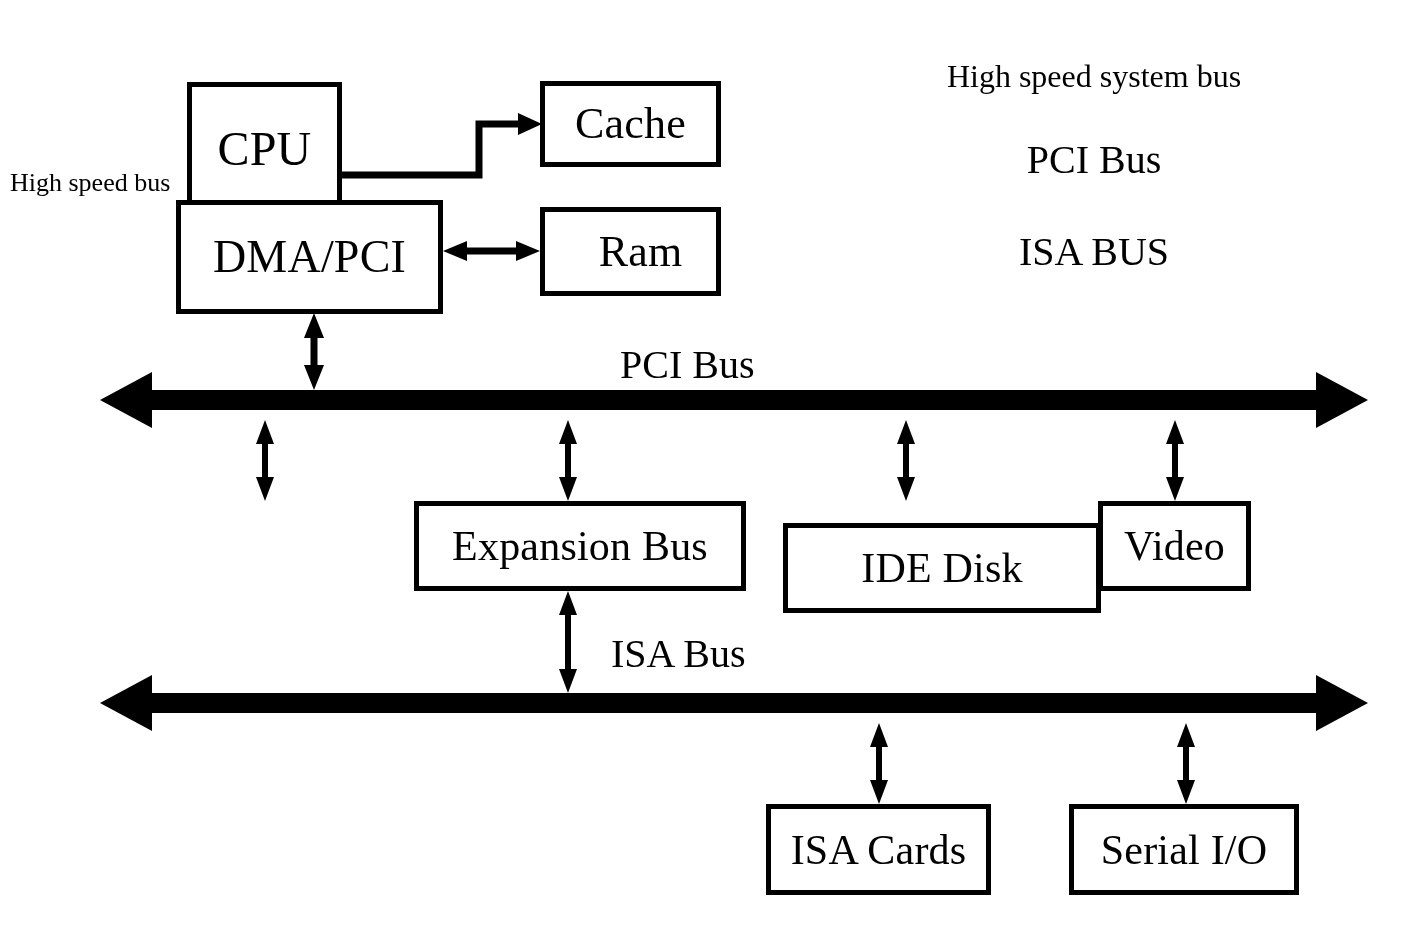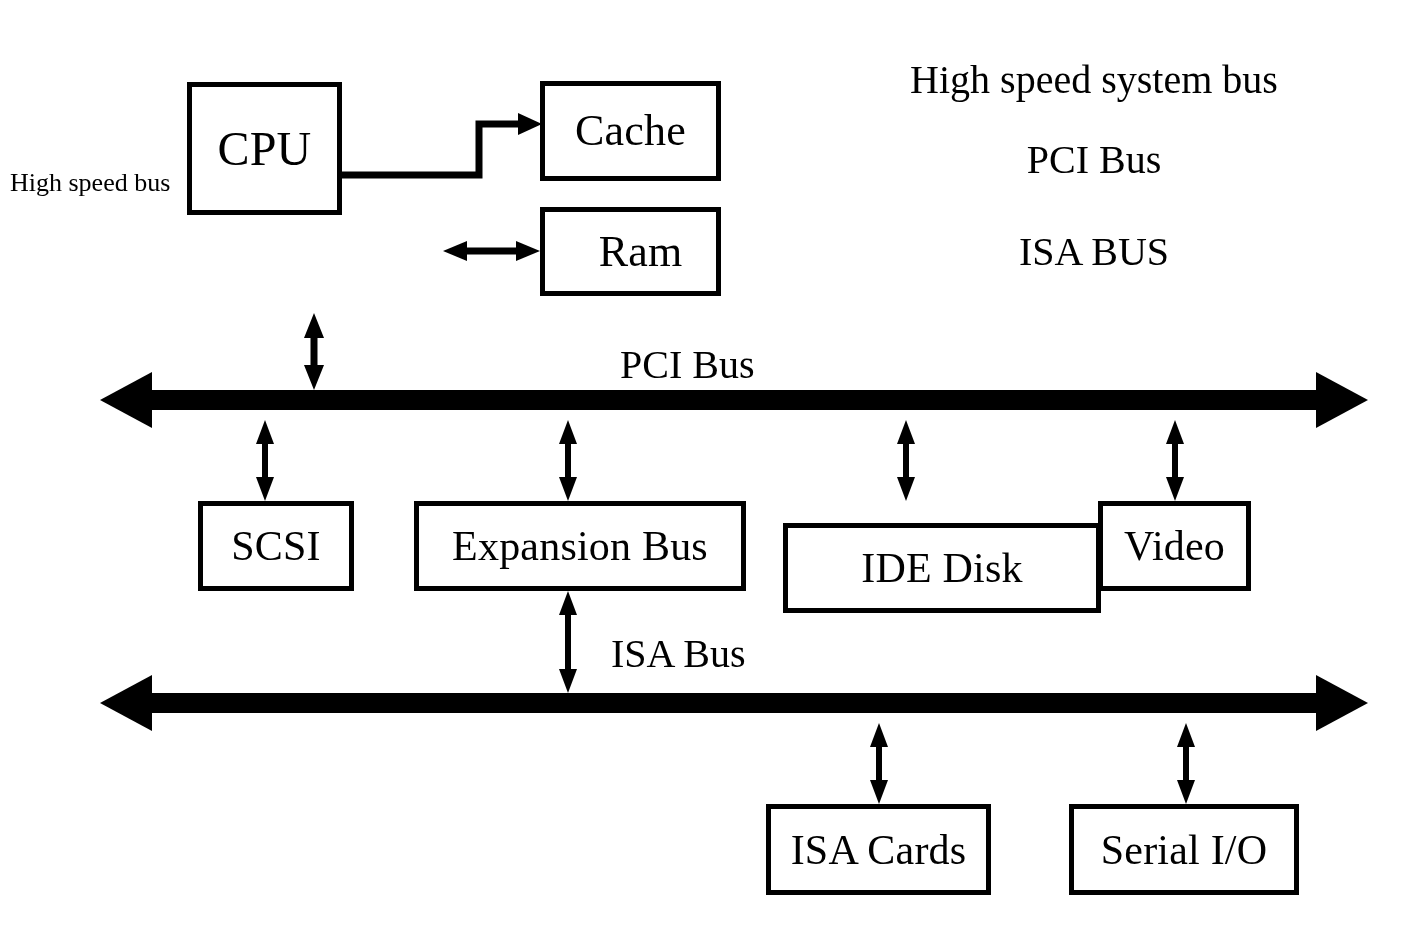--- a/index.html
+++ b/index.html
@@ -139,32 +139,32 @@
       <polygon points="1186,723 1177,747 1195,747" fill="#000"></polygon>
       <polygon points="1186,804 1177,780 1195,780" fill="#000"></polygon>
     </g>
 
   </svg>
 
   <div class="node-box" id="node-cpu" style="left:187px; top:34px; width:155px; height:133px;margin-top:48px;">
     <span class="node-label" style="font-size:48px;">CPU</span>
   </div>
 
-  <div class="node-box" id="node-cache" style="left:540px; top:81px; width:181px; height:100px;">
+  <div class="node-box" id="node-cache" style="left:540px; top:81px; width:181px; height:86px;">
     <span class="node-label" style="font-size:44px;">Cache</span>
   </div>
 
+  <div class="node-box" id="node-dma-pci" style="left:176px; top:200px; width:267px; height:114px;">
+    <span class="node-label" style="font-size:46px;">DMA/PCI</span>
+  </div>
 
   <div class="node-box" id="node-ram" style="left:540px; top:207px; width:181px; height:89px;">
     <span class="node-label" style="font-size:44px;margin-left:20px;">Ram</span>
   </div>
 
-  <div class="node-box" id="node-scsi" style="left:198px; top:501px; width:156px; height:90px;">
-    <span class="node-label" style="font-size:42px;">SCSI</span>
-  </div>
 
   <div class="node-box" id="node-expansion-bus" style="left:414px; top:501px; width:332px; height:90px;text-align:center;">
     <span class="node-label" style="font-size:42px;">Expansion Bus</span>
   </div>
 
   <div class="node-box" id="node-ide-disk" style="left:783px; top:523px; width:318px; height:90px;">
     <span class="node-label" style="font-size:42px;">IDE Disk</span>
   </div>
 
   <div class="node-box" id="node-isa-cards" style="left:766px; top:804px; width:225px; height:91px;">
@@ -178,19 +178,19 @@
   <div class="node-box" id="node-serial-io" style="left:1069px; top:804px; width:230px; height:91px;">
     <span class="node-label" style="font-size:42px;">Serial I/O</span>
   </div>
 
   <div class="free-label" style="left:10px; top:170px; font-size:26px;">High speed bus</div>
 
   <div class="free-label" style="left:620px; top:345px; font-size:40px;">PCI Bus</div>
 
   <div class="free-label" style="left:611px; top:634px; font-size:40px;">ISA Bus</div>
 
-  <div class="legend-label" style="left:794px; top:60px; width:600px; font-size:40px;">High speed system bus</div>
+  <div class="legend-label" style="left:794px; top:60px; width:600px; font-size:32px;">High speed system bus</div>
 
   <div class="legend-label" style="left:794px; top:140px; width:600px; font-size:40px;">PCI Bus</div>
 
   <div class="legend-label" style="left:794px; top:232px; width:600px; font-size:40px;">ISA BUS</div>
 
 </div>
 
 </body></html>

